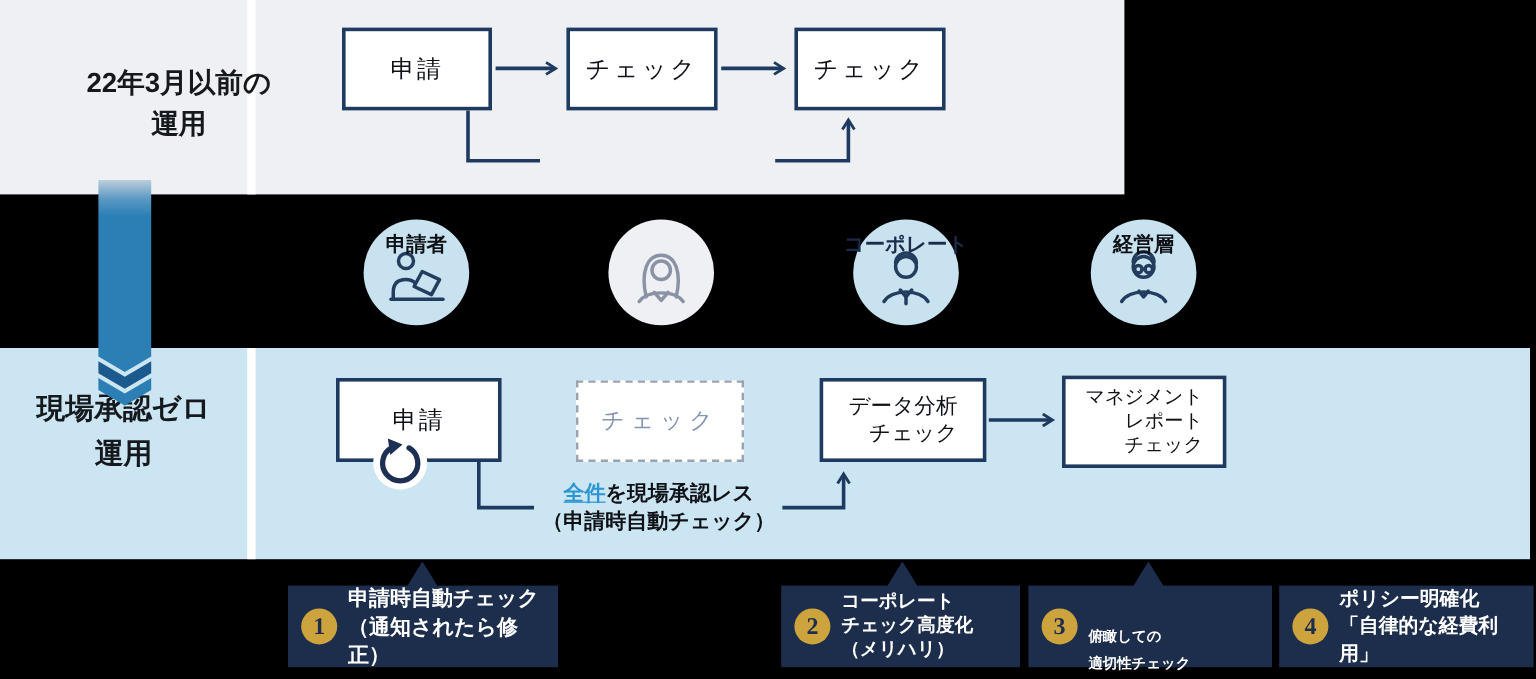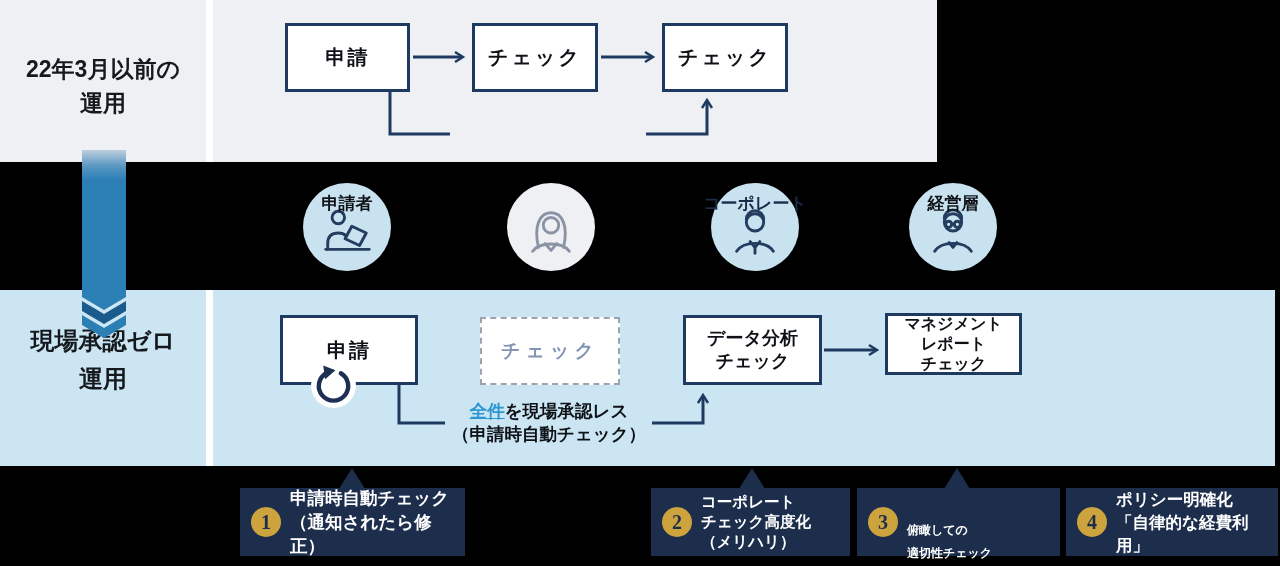--- a/index.html
+++ b/index.html
@@ -10,34 +10,34 @@
   .band{position:absolute;left:0;}
   .band-gray{top:0;width:937px;height:162px;background:#eef0f3;}
   .band-blue{top:290px;width:1275px;height:176px;background:#cbe5f2;}
   .divider{position:absolute;left:206px;width:7px;background:#ffffff;}
   .divider.d1{top:0;height:162px;}
   .divider.d2{top:290px;height:176px;}
   .era-label{
     position:absolute;left:0;width:206px;text-align:center;
     font-weight:bold;white-space:pre-line;color:#15191e;
   }
-  .era-label.before{top:52px;font-size:23px;line-height:34px;}
+  .era-label.before{top:52px;font-size:23px;line-height:34px;padding-left:46px;}
   .era-label.after{top:322px;font-size:24px;line-height:38px;}
   .pre{white-space:pre-line;}
   .stepbox{
     position:absolute;box-sizing:border-box;background:#ffffff;border:3px solid #1e3a60;
-    display:flex;align-items:center;justify-content:center;text-align:center;
-    font-weight:bold;color:#0e1116;
+    display:flex;align-items:center;justify-content:center;text-align:right;
+    font-weight:normal;color:#0e1116;
   }
   .stepbox.s-apply1{left:285px;top:23px;width:125px;height:69px;font-size:20px;letter-spacing:2px;}
   .stepbox.s-check1{left:472px;top:23px;width:126px;height:69px;font-size:20px;letter-spacing:3px;}
   .stepbox.s-check2{left:662px;top:23px;width:126px;height:69px;font-size:20px;letter-spacing:3px;}
   .stepbox.s-apply2{left:280px;top:315px;width:138px;height:70px;font-size:20px;letter-spacing:2px;}
   .stepbox.s-analysis{left:683px;top:315px;width:139px;height:70px;font-size:18px;line-height:23px;}
-  .stepbox.s-mgmt{left:885px;top:313px;width:137px;height:62px;font-size:16px;line-height:20px;}
+  .stepbox.s-mgmt{left:885px;top:313px;width:137px;height:77px;font-size:16px;line-height:20px;}
   .stepbox.s-skip{
     left:480px;top:317px;width:140px;height:68px;border:2px dashed #9aa3af;
     color:#8494b4;font-size:19px;letter-spacing:5px;
   }
   .bypass-note{
     position:absolute;left:455px;top:100px;width:240px;text-align:center;
     font-weight:bold;font-size:17.5px;line-height:23px;
   }
   .allcases-note{
     position:absolute;left:429px;top:400px;width:240px;text-align:center;

